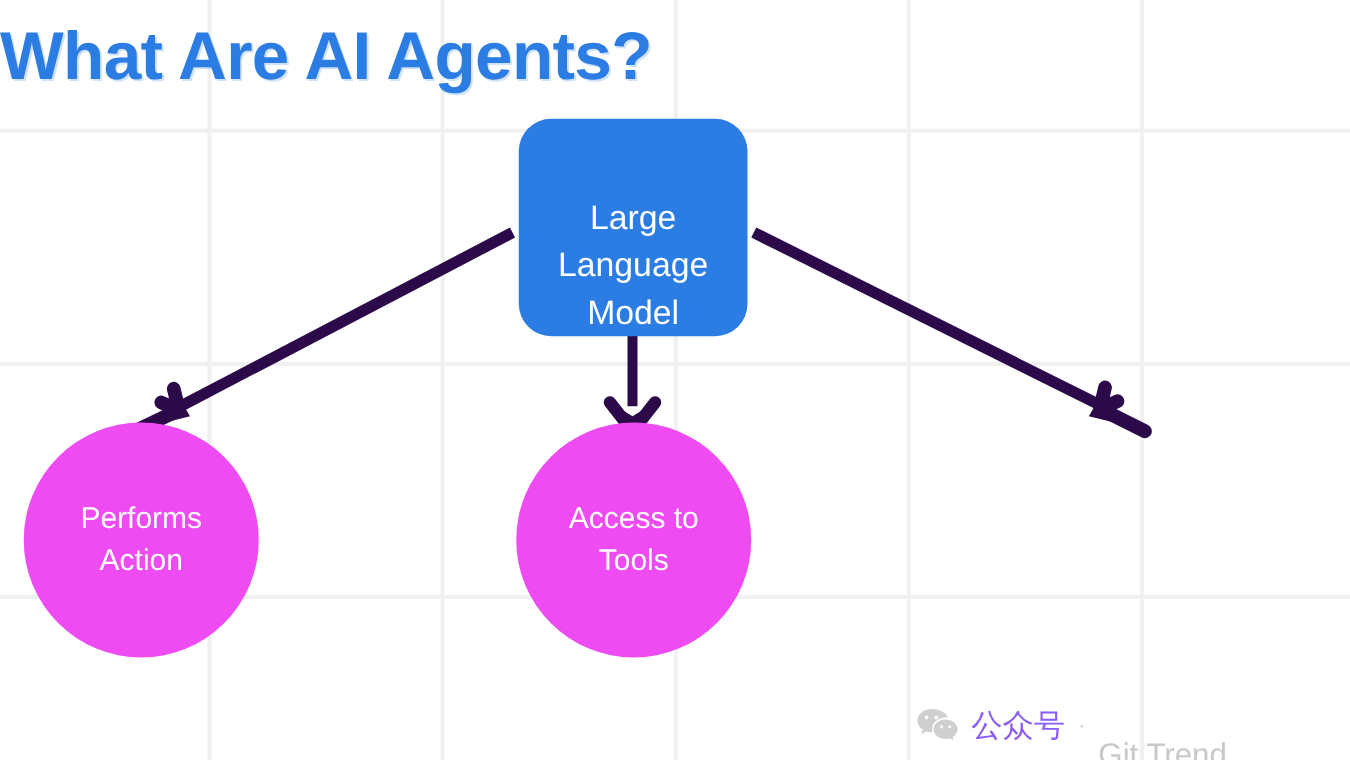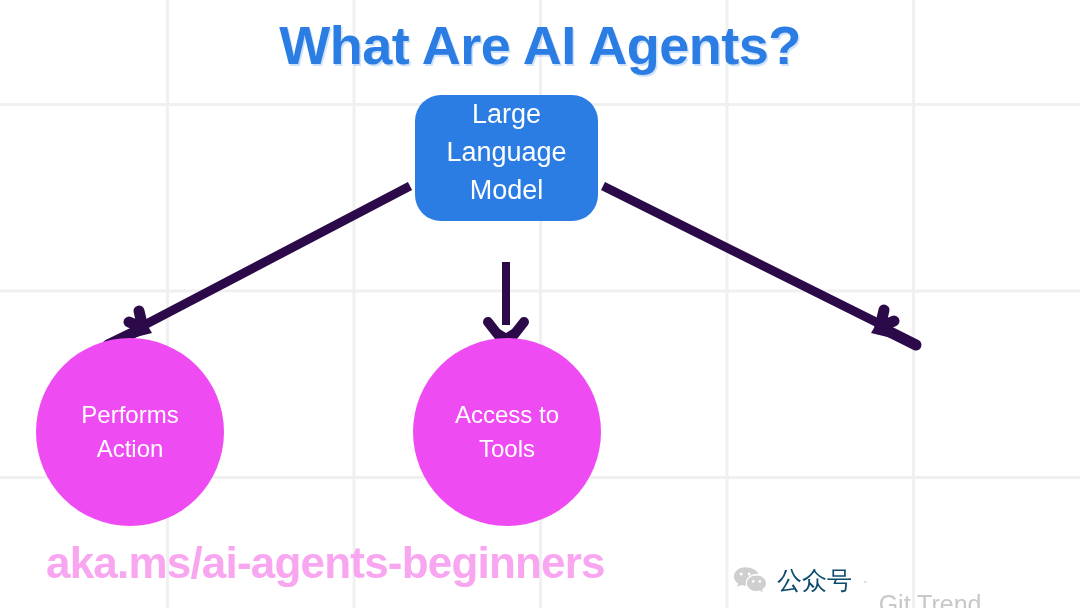--- a/index.html
+++ b/index.html
@@ -25,21 +25,21 @@
     background-size: 186.5px 186.5px;
     background-position: 166px 103px;
     pointer-events: none;
   }
   
   #title {
     position: absolute;
     left: 0;
     top: 14px;
     width: 1080px;
-    text-align: center;
+    text-align: left;
     font-size: 54px;
     font-weight: 700;
     letter-spacing: -0.5px;
     color: #2b7de3;
     text-shadow: 1.5px 1.5px 0 rgba(43,125,227,0.22);
     white-space: nowrap;
   }
   
   #arrows {
     position: absolute;
@@ -47,25 +47,25 @@
     width: 1080px;
     height: 608px;
     pointer-events: none;
   }
   
   #llm-node {
     position: absolute;
     left: 415px;
     top: 95px;
     width: 183px;
-    height: 126px;
+    height: 174px;
     background: #2b7de3;
     border-radius: 26px;
     display: flex;
-    align-items: flex-start;
+    align-items: flex-end;
     justify-content: center;
     z-index: 3;
   }
   #llm-node .node-label {
     color: #ffffff;
     font-size: 27px;
     line-height: 38px;
     text-align: center;
     font-weight: 400;
     white-space: pre-line;
@@ -83,21 +83,21 @@
     z-index: 3;
   }
   .circle .node-label {
     color: #ffffff;
     font-size: 24px;
     line-height: 34px;
     text-align: center;
     font-weight: 400;
     white-space: pre-line;
   }
-  #circle-0 { left: 36px;  top: 338px; align-items: center; }
+  #circle-0 { left: 19px;  top: 338px; align-items: center; }
   #circle-1 { left: 413px; top: 338px; align-items: center; }
   #circle-2 { left: 820px; top: 338px; }
   
   #footer-url {
     position: absolute;
     left: 46px;
     top: 538px;
     font-size: 44px;
     font-weight: 700;
     letter-spacing: -0.8px;
@@ -111,21 +111,21 @@
     top: 542px;
     display: flex;
     align-items: center;
     gap: 10px;
     color: #cfcfcf;
     font-size: 25px;
     white-space: nowrap;
   }
   #watermark .wm-sep { color: #d8d8d8; font-size: 20px; }
   #watermark .wm-brand { color: #c8c8c8; margin-top: 48px; }
-  #watermark .wm-cn { color: #0c4a6e; }
+  #watermark .wm-cn { color: #8b5cf6; }
   .wechat-icon { display: block; }
 </style>
 </head>
 <body>
 
 <div id="canvas">
 
   <div id="grid"></div>
 
   <div id="title">What Are AI Agents?</div>
@@ -161,21 +161,20 @@
     <div class="node-label">Performs
 Action</div>
   </div>
 
   <div class="circle" id="circle-1">
     <div class="node-label">Access to
 Tools</div>
   </div>
 
 
-  <div id="footer-url">aka.ms/ai-agents-beginners</div>
 
   <div id="watermark">
     <span>
       <svg class="wechat-icon" width="34" height="30" viewBox="0 0 34 30" xmlns="http://www.w3.org/2000/svg">
         <path d="M12.2 1.2C5.9 1.2 0.9 5.4 0.9 10.5c0 2.9 1.7 5.5 4.3 7.2l-1.1 3.4 3.9-2c1.3 0.4 2.7 0.6 4.2 0.6 0.3 0 0.6 0 0.9 0-0.3-0.8-0.4-1.7-0.4-2.6 0-5.2 5.1-9.4 11.4-9.4 0.4 0 0.8 0 1.2 0.1C24.1 4.3 18.7 1.2 12.2 1.2z" fill="#cfcfcf"></path>
         <circle cx="8.2" cy="7.9" r="1.5" fill="#ffffff"></circle>
         <circle cx="16.1" cy="7.9" r="1.5" fill="#ffffff"></circle>
         <path d="M33.1 17.3c0-4.3-4.3-7.8-9.6-7.8s-9.6 3.5-9.6 7.8c0 4.3 4.3 7.8 9.6 7.8 1.1 0 2.2-0.2 3.2-0.5l3.3 1.7-0.9-2.8C31.5 22 33.1 19.8 33.1 17.3z" fill="#cfcfcf"></path>
         <circle cx="20.2" cy="15.4" r="1.3" fill="#ffffff"></circle>
         <circle cx="26.8" cy="15.4" r="1.3" fill="#ffffff"></circle>

